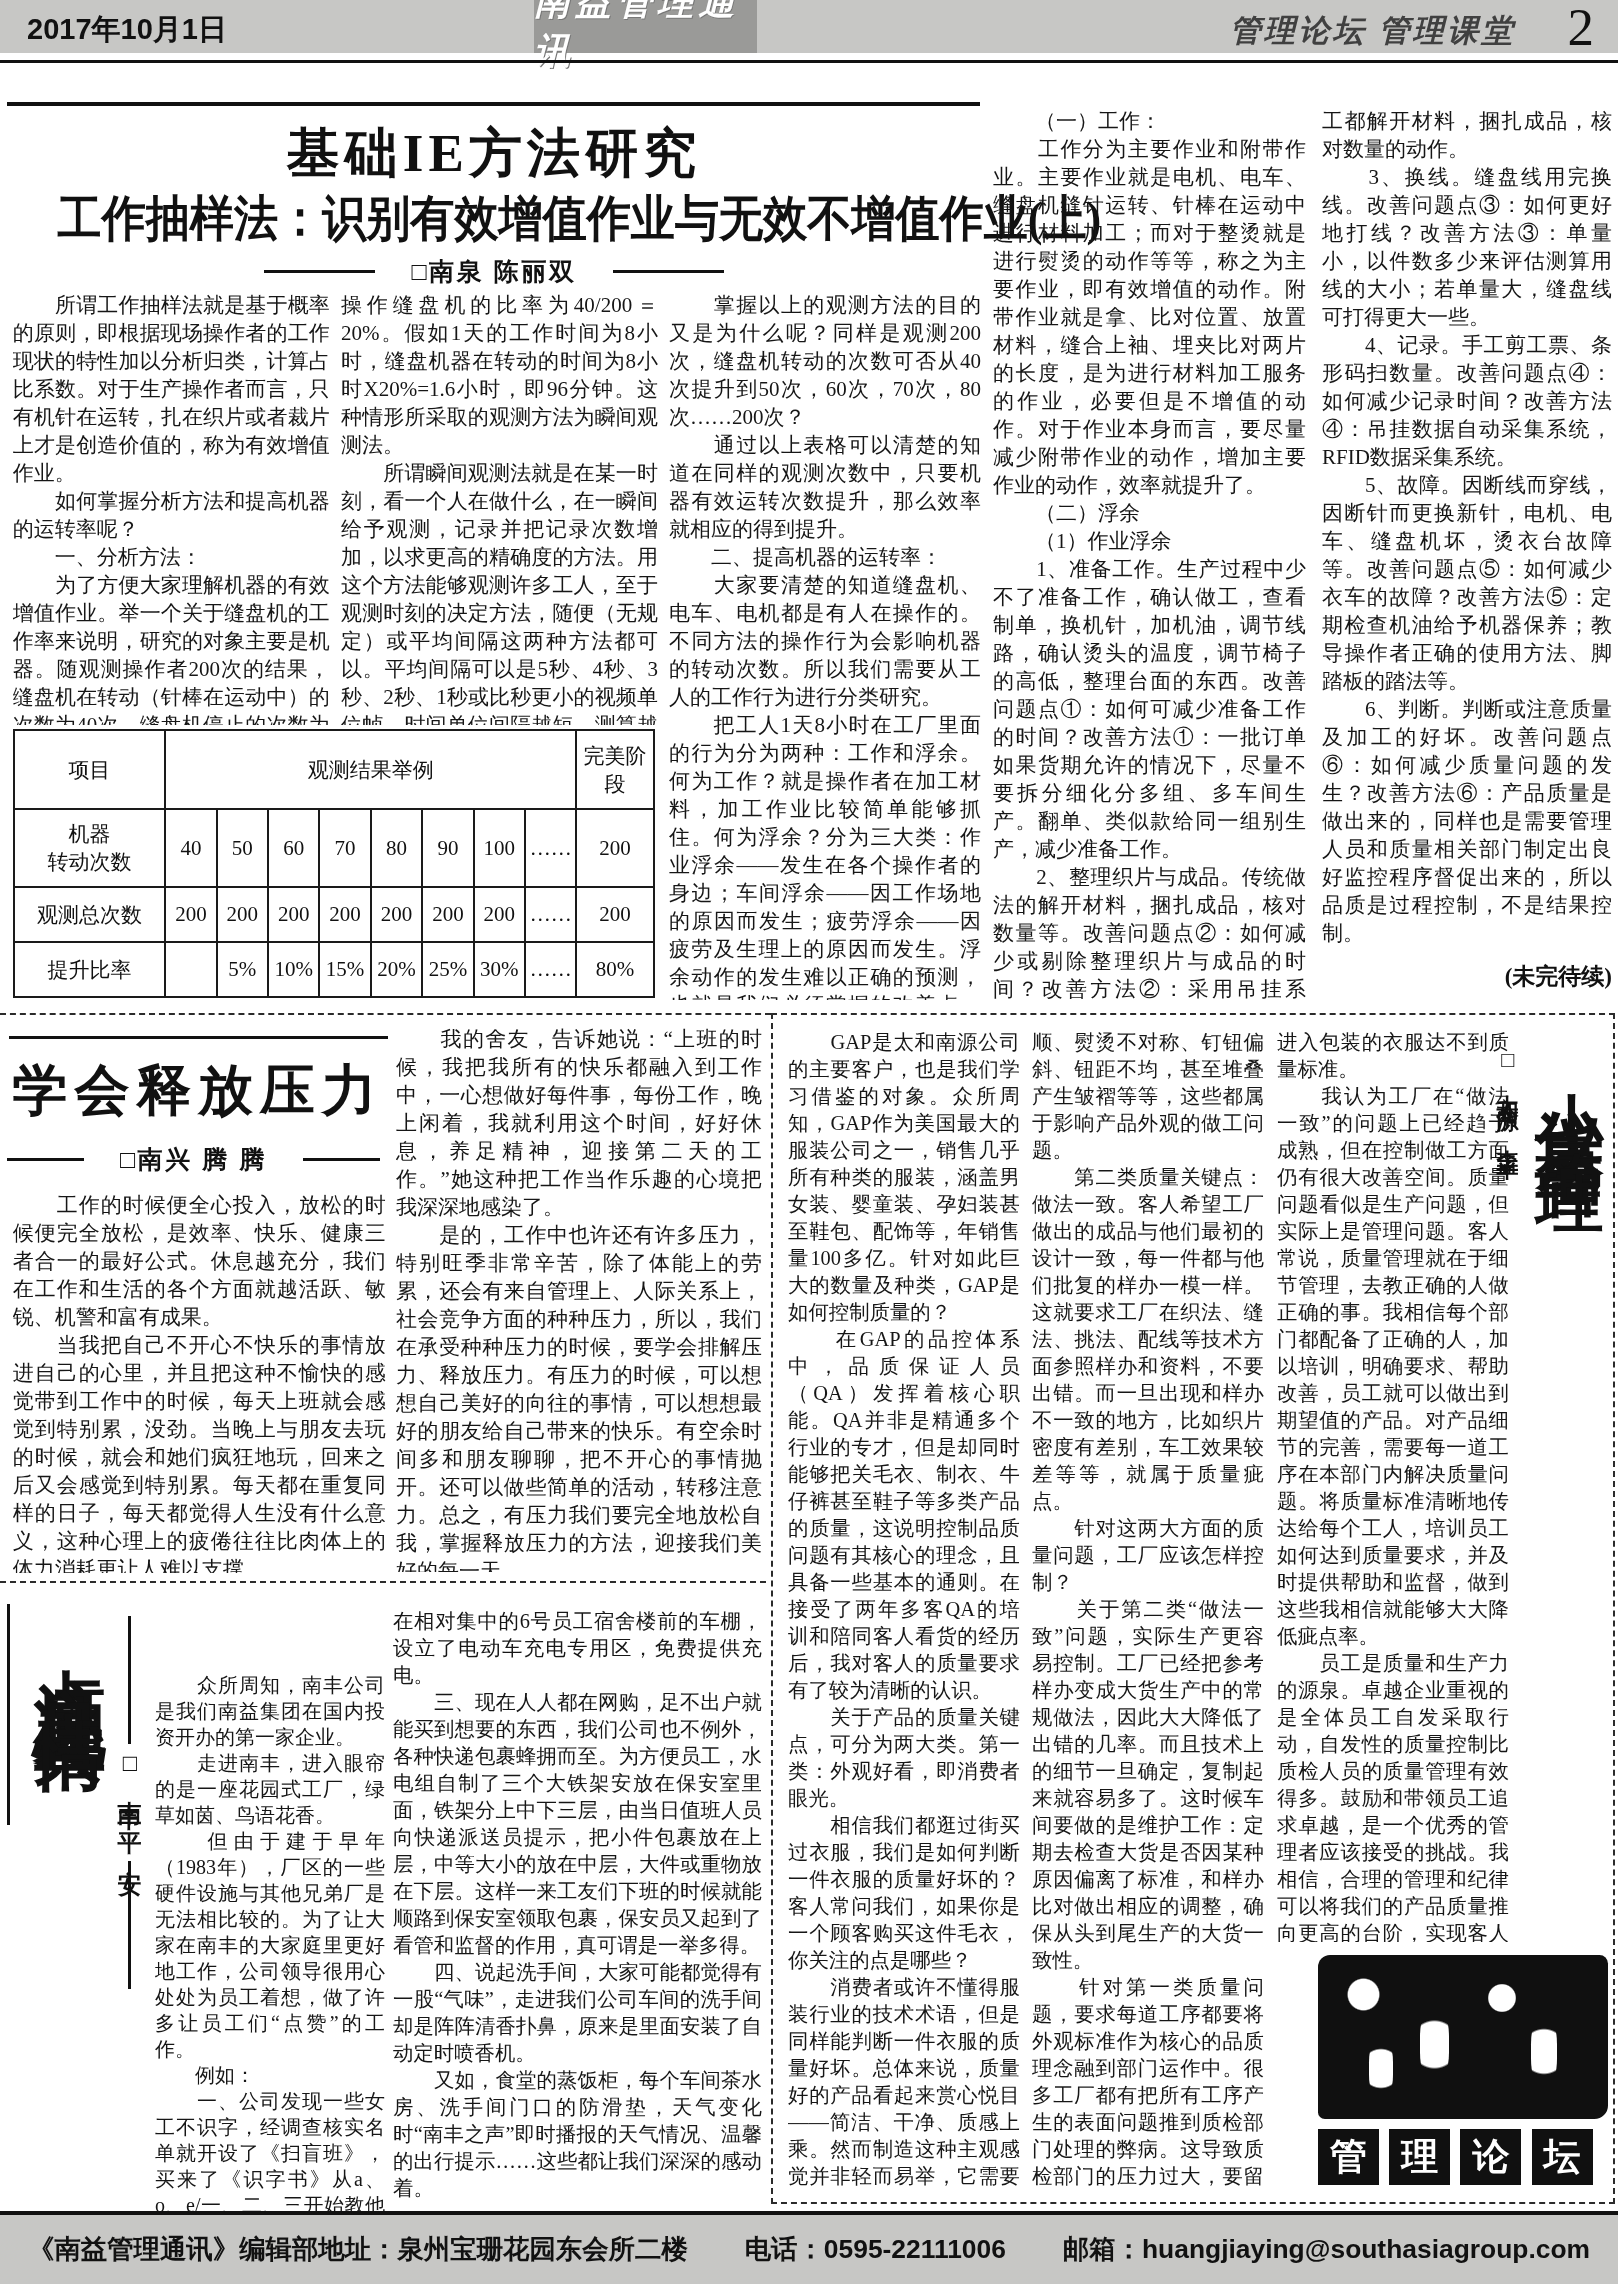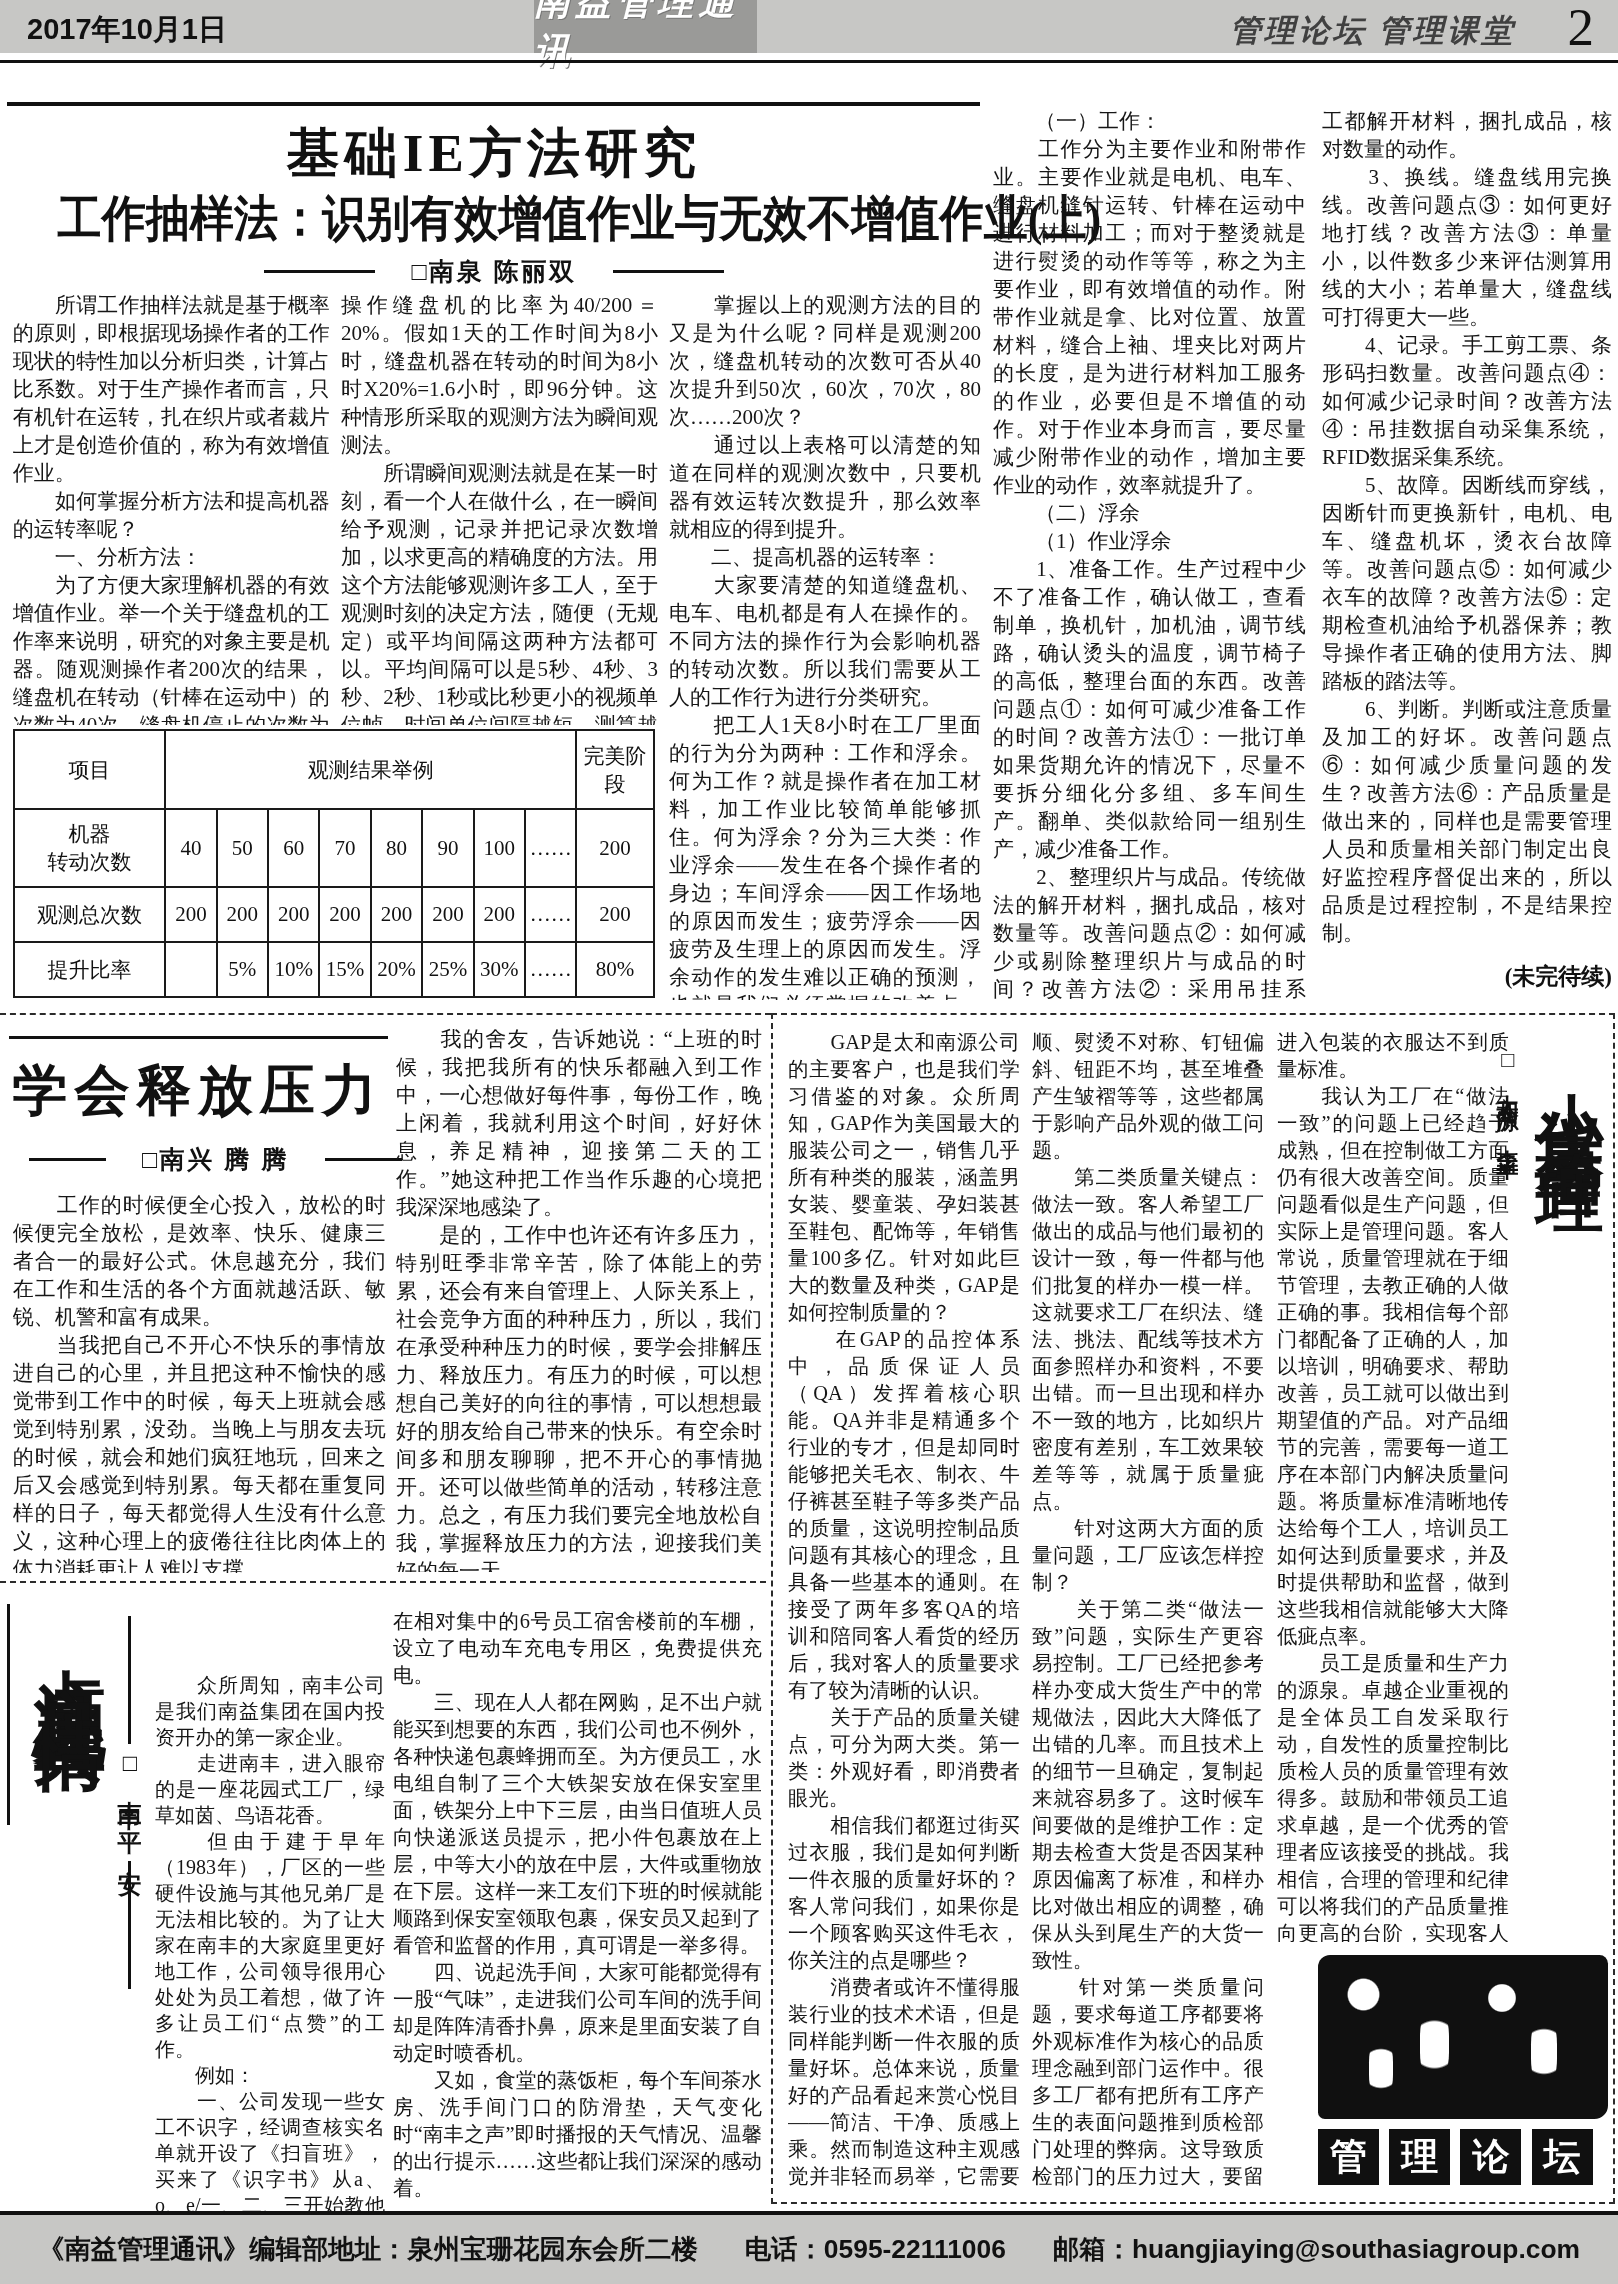--- a/index.html
+++ b/index.html
@@ -147,21 +147,21 @@
         <td>80%</td>
       </tr>
     </tbody>
       </table>
   </div>
 
   <div class="abs dashed" style="left:0;top:1013px;width:771px;height:0;"></div>
 
   <div class="abs hrule" style="left:8.5px;top:1036px;width:379px;height:2.6px;"></div>
   <div class="abs a2-title" style="left:8.5px;top:1054px;width:379px;">学会释放压力</div>
-  <div class="abs byline-row" style="left:26px;top:1143px;width:379px;justify-content:center;">
+  <div class="abs byline-row" style="left:4px;top:1143px;width:379px;justify-content:center;">
     <div class="byline-line" style="width:77px;"></div>
     <div class="byline">□南兴  腾  腾</div>
     <div class="byline-line" style="width:77px;"></div>
   </div>
   <div class="abs body-text" style="left:12.8px;top:1191px;width:373px;height:382px;">　　工作的时候便全心投入，放松的时候便完全放松，是效率、快乐、健康三者合一的最好公式。休息越充分，我们在工作和生活的各个方面就越活跃、敏锐、机警和富有成果。
 　　当我把自己不开心不快乐的事情放进自己的心里，并且把这种不愉快的感觉带到工作中的时候，每天上班就会感觉到特别累，没劲。当晚上与朋友去玩的时候，就会和她们疯狂地玩，回来之后又会感觉到特别累。每天都在重复同样的日子，每天都觉得人生没有什么意义，这种心理上的疲倦往往比肉体上的体力消耗更让人难以支撑。</div>
   <div class="abs body-text" style="left:396px;top:1025px;width:366px;height:547px;">　　我的舍友，告诉她说：“上班的时候，我把我所有的快乐都融入到工作中，一心想做好每件事，每份工作，晚上闲着，我就利用这个时间，好好休息，养足精神，迎接第二天的工作。”她这种把工作当作乐趣的心境把我深深地感染了。
 　　是的，工作中也许还有许多压力，特别旺季非常辛苦，除了体能上的劳累，还会有来自管理上、人际关系上，社会竞争方面的种种压力，所以，我们在承受种种压力的时候，要学会排解压力、释放压力。有压力的时候，可以想想自己美好的向往的事情，可以想想最好的朋友给自己带来的快乐。有空余时间多和朋友聊聊，把不开心的事情抛开。还可以做些简单的活动，转移注意力。总之，有压力我们要完全地放松自我，掌握释放压力的方法，迎接我们美好的每一天。</div>
 
   <div class="abs dashed" style="left:0;top:1581px;width:766px;height:0;"></div>
@@ -218,20 +218,20 @@
     </div>
     <div class="stamp-row">
       <div class="stamp-sq">管</div>
       <div class="stamp-sq">理</div>
       <div class="stamp-sq">论</div>
       <div class="stamp-sq">坛</div>
     </div>
   </div>
 
   <div class="abs hrule" style="left:0;top:2211px;width:1618px;height:4.3px;"></div>
-  <div class="abs strip" style="left:0;top:2215px;width:1618px;height:69px;display:flex;align-items:center;justify-content:space-between;padding:0 38px;box-sizing:border-box;">
+  <div class="abs strip" style="left:0;top:2215px;width:1618px;height:69px;display:flex;align-items:center;justify-content:space-between;padding:0 28px;box-sizing:border-box;">
     <span class="footer-text">《南益管理通讯》编辑部地址：泉州宝珊花园东会所二楼</span>
     <span class="footer-text">电话：0595-22111006</span>
     <span class="footer-text">邮箱：huangjiaying@southasiagroup.com</span>
   </div>
 
 </div>
 
 
 </body></html>

